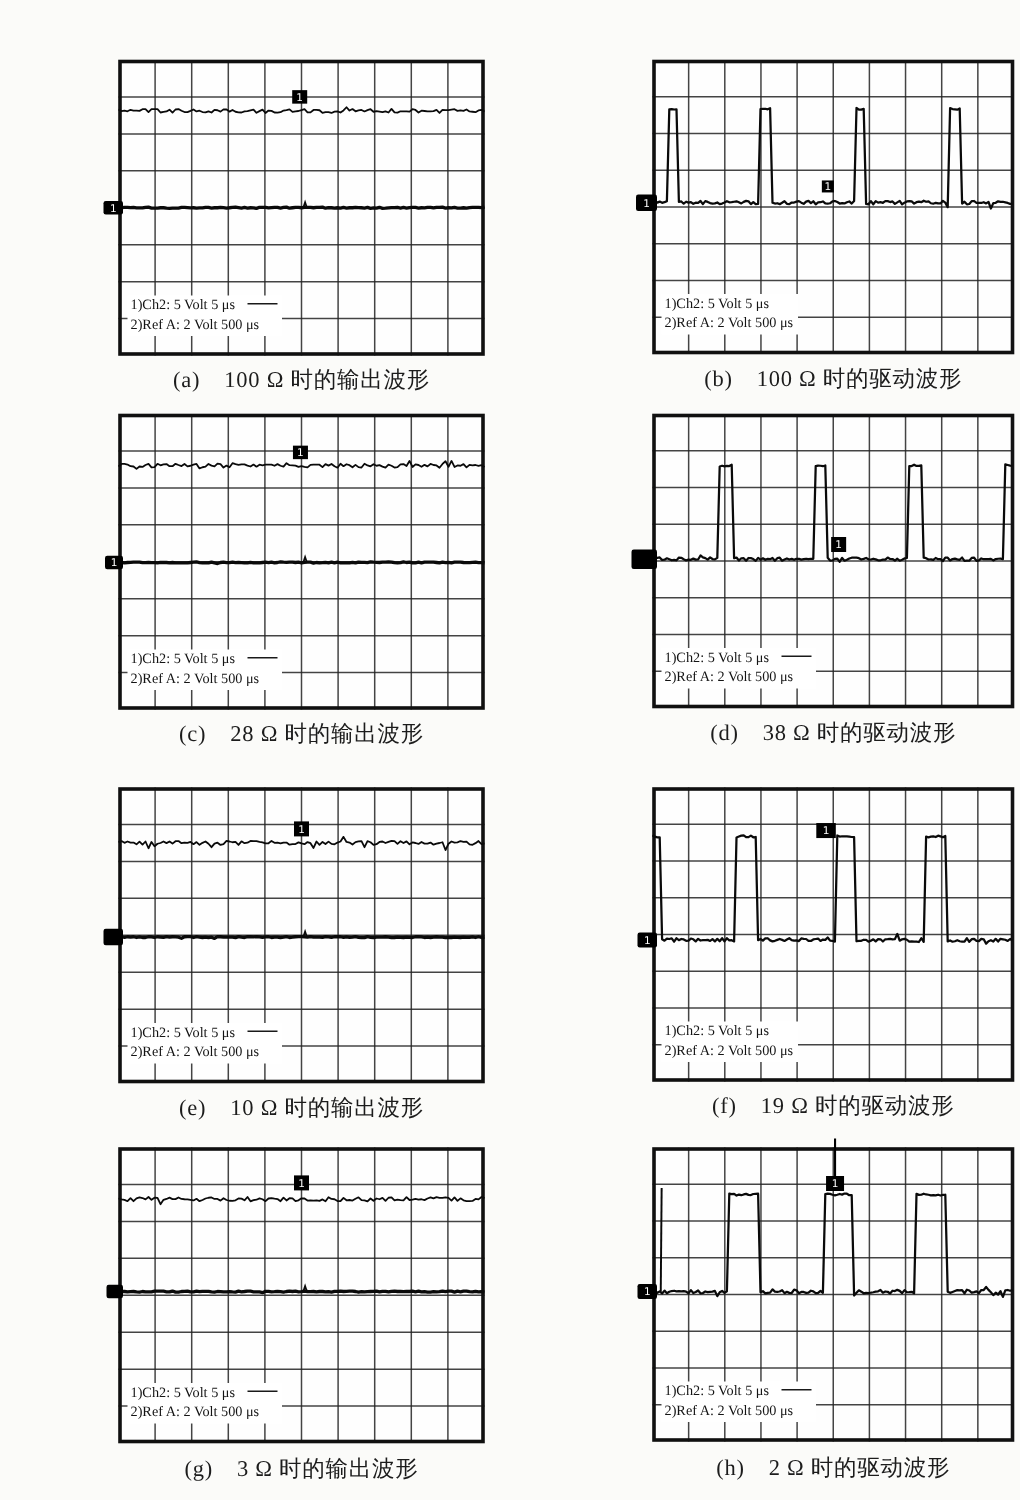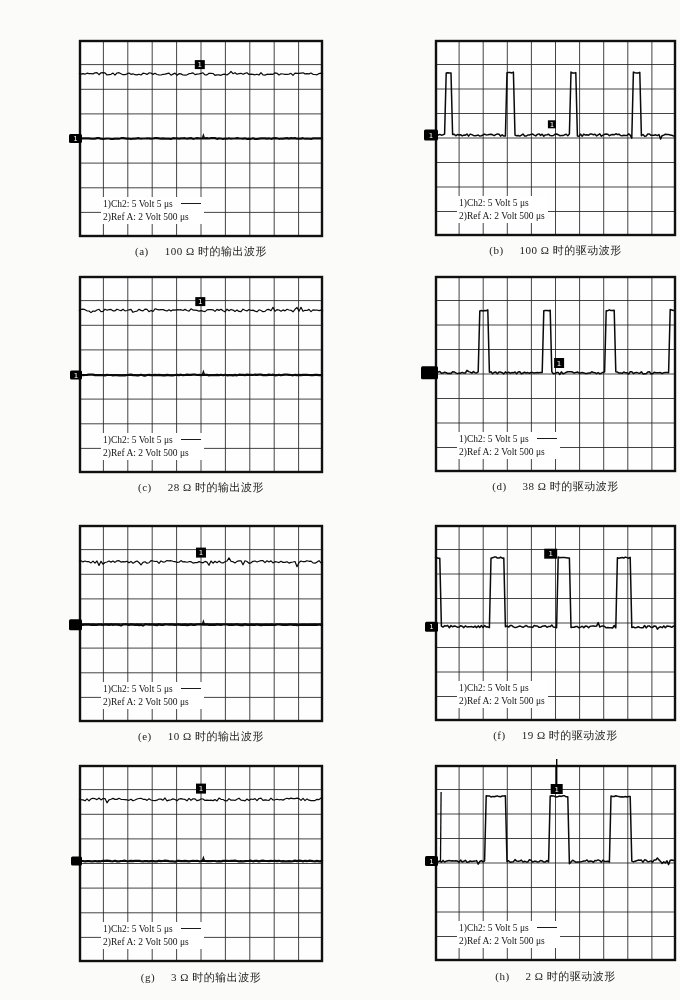--- a/index.html
+++ b/index.html
@@ -4,29 +4,29 @@
 <style>
   html,body{margin:0;padding:0;}
   body{background:#ffffff;font-family:"Liberation Serif","DejaVu Serif",serif;}
   #page{position:relative;width:680px;height:1000px;background:#fbfbf9;overflow:hidden;}
   .panel{position:absolute;display:flex;flex-direction:column;align-items:center;}
   .scope{position:relative;background:#fefefe;}
   .scope svg{display:block;width:100%;height:100%;overflow:visible;}
   .scope-l{width:244px;height:197px;}
   .scope-r{width:241px;height:196px;}
   .readout{
-    position:absolute;left:22px;bottom:13px;background:#ffffff;
+    position:absolute;left:6px;bottom:13px;background:#ffffff;
     font-family:"Liberation Serif","DejaVu Serif",serif;
     font-size:9.5px;line-height:12.5px;color:#141414;
     padding:1px 3px 1px 2px;white-space:nowrap;
   }
   .dash{display:inline-block;width:20px;border-top:1.2px solid #1a1a1a;margin-left:8px;vertical-align:3px;}
   figcaption{
     margin-top:7px;text-align:center;white-space:nowrap;
-    font-size:11px;color:#1c1c1c;letter-spacing:0.5px;
+    font-size:15px;color:#1c1c1c;letter-spacing:0.5px;
   }
   .cap-label{margin-right:16px;}
   #p-a{left:39px;top:24px;}  #p-b{left:395px;top:24px;}
   #p-c{left:39px;top:260px;} #p-d{left:395px;top:260px;}
   #p-e{left:39px;top:509px;} #p-f{left:395px;top:509px;}
   #p-g{left:39px;top:749px;} #p-h{left:395px;top:749px;}
   #p-e figcaption,#p-f figcaption{}
   #p-g figcaption,#p-h figcaption{margin-top:8px;text-align:center;}
 </style>
 </head>

